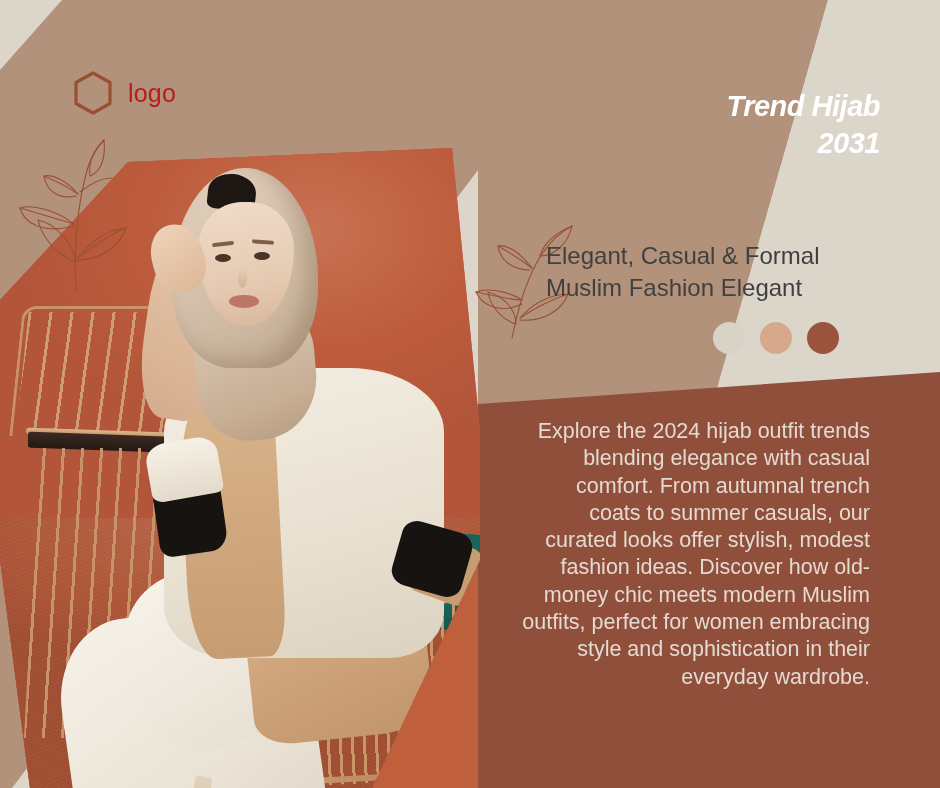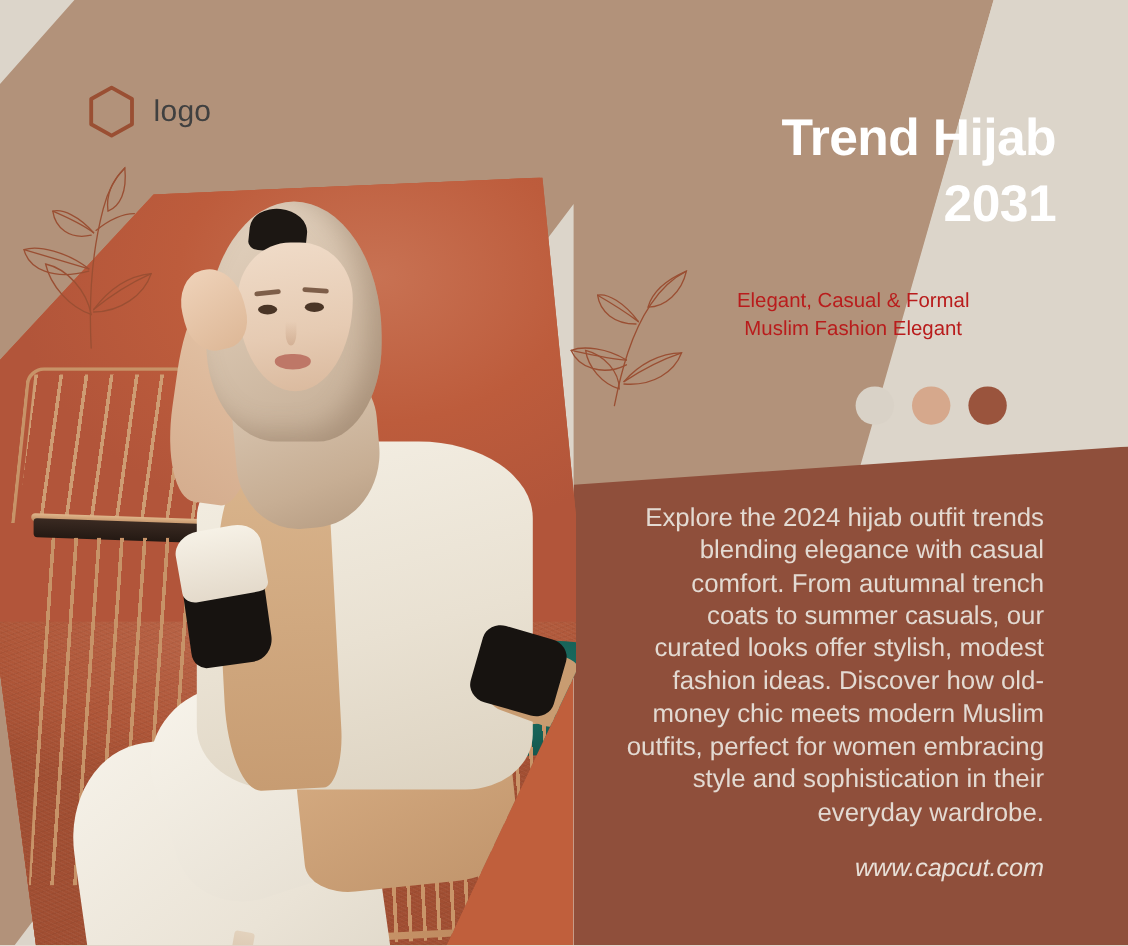--- a/index.html
+++ b/index.html
@@ -260,45 +260,46 @@
   .leaf-left  { left:14px;  top:132px; width:130px; height:160px; }
   .leaf-right { left:466px; top:212px; width:140px; height:130px; }
 
   
   .logo-wrap {
     position:absolute; left:72px; top:70px;
     display:flex; align-items:center; gap:14px;
   }
   .logo-hex { width:42px; height:46px; display:block; }
   .logo-text {
-    color:#404040;
+    color:#b91c1c;
     font-size:25px;
     font-weight:400;
     letter-spacing:.2px;
     line-height:1;
   }
 
   
   .headline {
     position:absolute; left:560px; top:88px; width:320px;
     text-align:right;
     color:#FFFFFF;
   }
   .title-line {
-    font-size:43px;
+    font-size:29px;
     font-weight:bold;
     letter-spacing:-0.5px;
     line-height:1.28;
     white-space:nowrap;
+    font-style:italic;
   }
   .subtitle {
     position:absolute; left:546px; top:240px; width:330px;
-    text-align:center;
-    color:#b91c1c;
-    font-size:17px;
+    text-align:left;
+    color:#404040;
+    font-size:24px;
     font-weight:400;
     line-height:1.33;
   }
 
   
   .swatches {
     position:absolute; left:713px; top:322px;
     display:flex; gap:15px; align-items:center;
   }
   .dot { width:32px; height:32px; border-radius:50%; }
@@ -424,15 +425,14 @@
   </div>
 
   <div class="swatches">
     <span class="dot" style="background: rgb(217, 210, 199);"></span>
     <span class="dot" style="background: rgb(214, 168, 140);"></span>
     <span class="dot" style="background: rgb(154, 84, 61);"></span>
   </div>
 
   <p class="body-copy">Explore the 2024 hijab outfit trends blending elegance with casual comfort. From autumnal trench coats to summer casuals, our curated looks offer stylish, modest fashion ideas. Discover how old-money chic meets modern Muslim outfits, perfect for women embracing style and sophistication in their everyday wardrobe.</p>
 
-  <div class="site-url">www.capcut.com</div>
 
 </div>
 
 </body></html>

